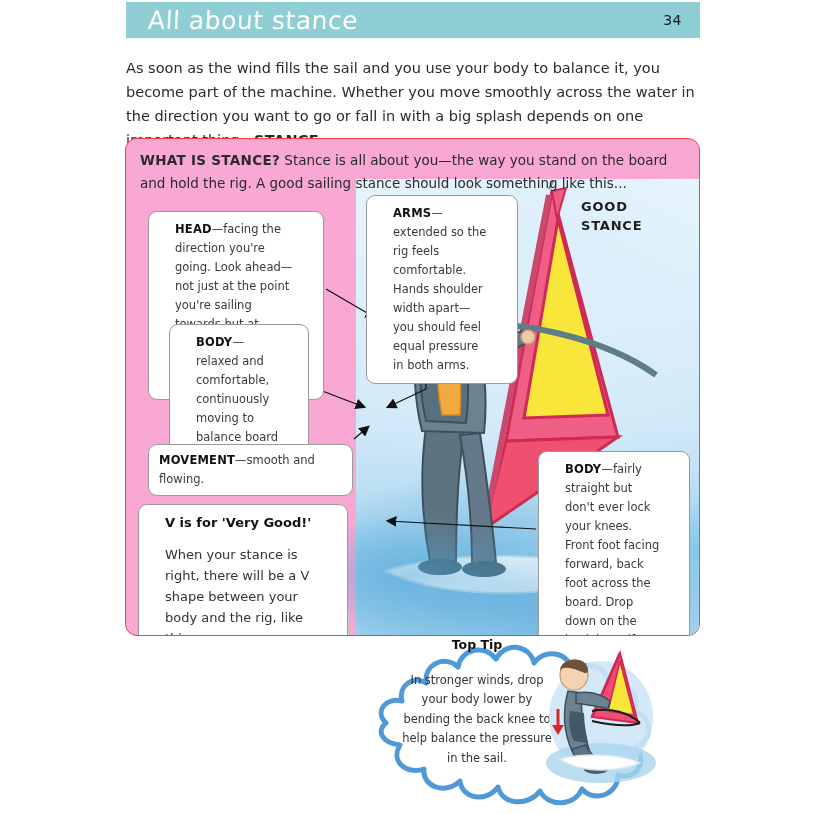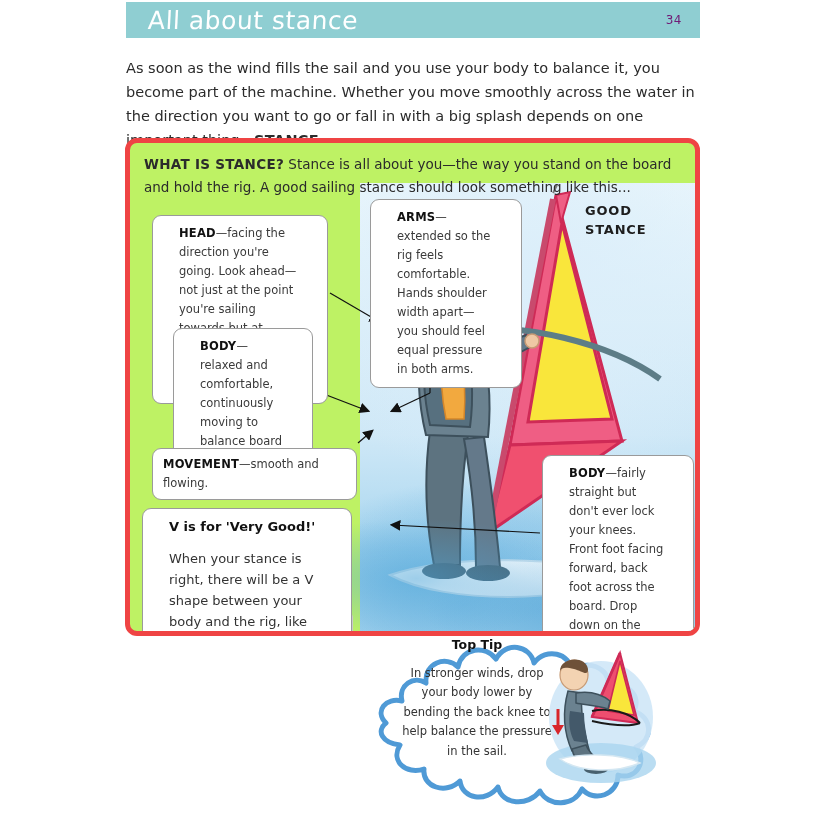--- a/index.html
+++ b/index.html
@@ -32,22 +32,22 @@
   }
   .header-title {
     color: #ffffff;
     font-size: 25px;
     letter-spacing: 0.5px;
     font-family: "DejaVu Sans", sans-serif;
     font-weight: 400;
     transform: skewX(-3deg);
   }
   .page-number {
-    color: #701a75;
-    font-size: 12px;
+    color: #0f172a;
+    font-size: 14px;
     letter-spacing: 0.5px;
   }
 
   
   .intro {
     position: absolute;
     left: 126px;
     top: 56px;
     width: 580px;
     font-size: 14.5px;
@@ -57,23 +57,23 @@
   }
   .intro b { font-weight: bold; letter-spacing: 0.3px; }
 
   
   .main-frame {
     position: absolute;
     left: 125px;
     top: 138px;
     width: 575px;
     height: 498px;
-    border: 5px solid #ef4444;
+    border: 1px solid #ef4444;
     border-radius: 12px;
-    background: #bef264;
+    background: #f9a8d4;
     box-sizing: border-box;
     overflow: hidden;
   }
 
   
   .illus {
     position: absolute;
     left: 230px;
     top: 40px;
     width: 345px;
@@ -179,21 +179,21 @@
   .tip-content {
     position: absolute;
     left: 34px;
     top: 20px;
     width: 150px;
     text-align: center;
     font-size: 11.5px;
     line-height: 19.5px;
     color: #333;
   }
-  .tip-title { font-weight: bold; font-size: 12.5px; color:#111; display:block; margin-bottom:9px; }
+  .tip-title { font-weight: bold; font-size: 12.5px; color:#111; display:block; margin-bottom:16px; }
 
   .tip-figure { position:absolute; left: 178px; top: 30px; width: 110px; height: 140px; }
 </style>
 </head>
 <body>
 
 <div class="header-band">
   <div class="header-title">All about stance</div>
   <div class="page-number">34</div>
 </div>

